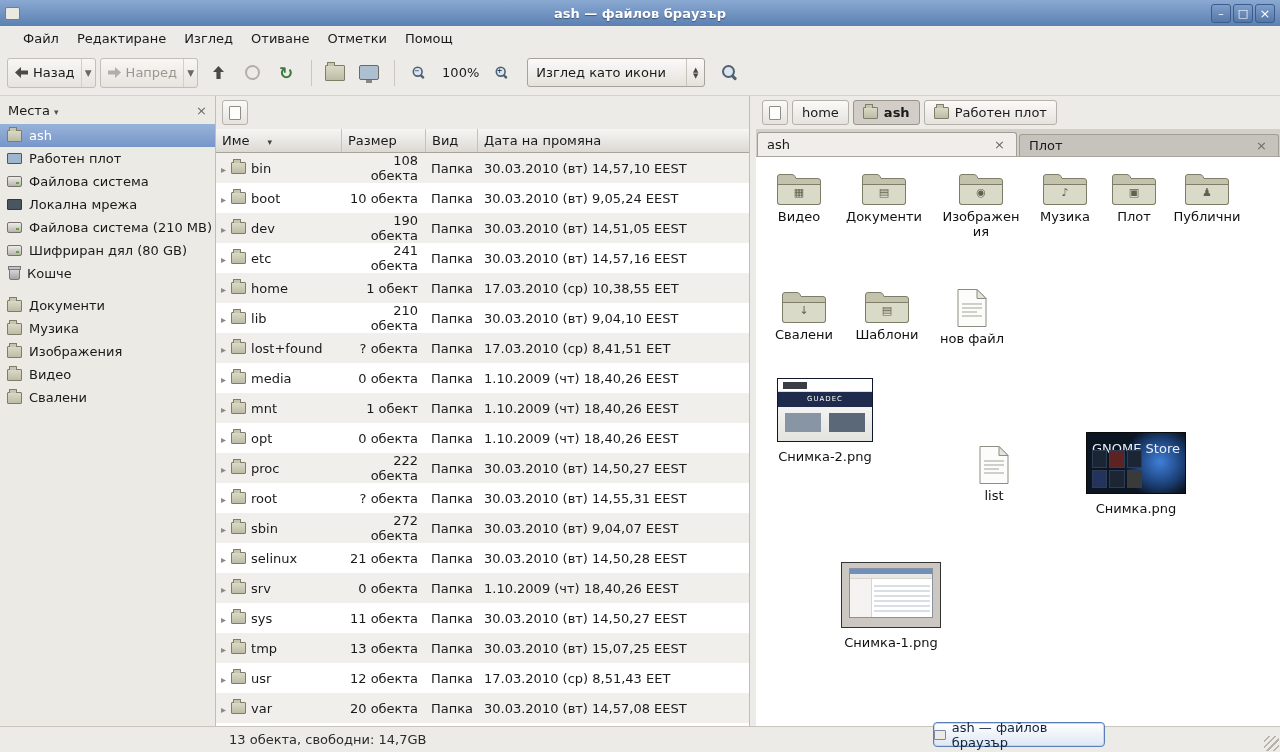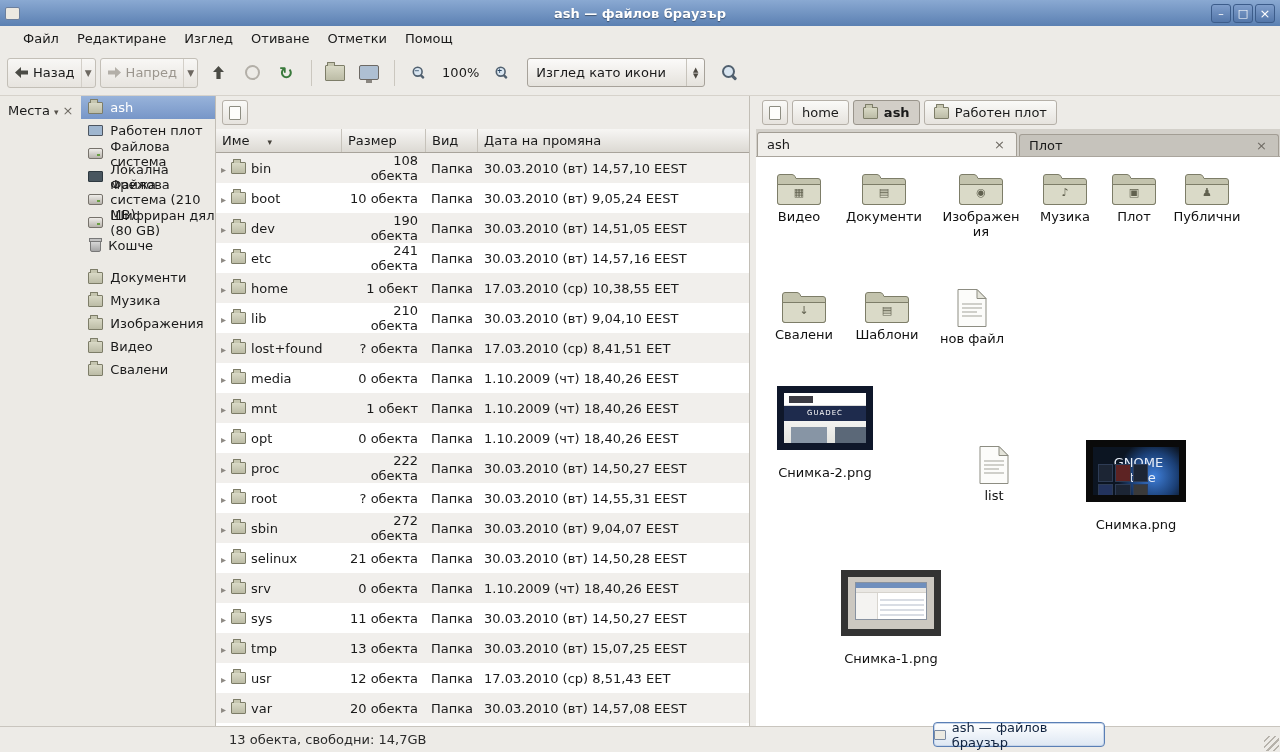--- a/index.html
+++ b/index.html
@@ -34,21 +34,21 @@
   .mag.small{transform:scale(.8)}
   .mag-sign{position:absolute;left:3px;top:2px;font-size:8px;color:#24415e;z-index:2;font-weight:bold}
   .combo{display:flex;align-items:center;height:29px;width:178px;border:1px solid #a7a29a;border-radius:3px;background:linear-gradient(#fbfaf9,#e5e2dc);margin:0 8px}
   .combo .combo-text{flex:1;padding-left:8px;font-size:13px}
   .combo .combo-arrows{width:18px;align-self:stretch;border-left:1px solid #c7c3bb;display:flex;flex-direction:column;align-items:center;justify-content:center;font-size:7px;color:#4d4942;line-height:6px}
   .combo .combo-arrows i::before{content:"▲";font-style:normal}
   .combo .combo-arrows b::before{content:"▼"}
 
   
   .main{display:flex;height:630px}
-  .sidebar{width:216px;background:#eceae5;border-right:1px solid #c2beb6;display:flex;flex-direction:row}
+  .sidebar{width:216px;background:#eceae5;border-right:1px solid #c2beb6;display:flex;flex-direction:column}
   .side-head{height:28px;display:flex;align-items:center;padding:0 8px;font-size:13px;gap:4px}
   .side-caret::before{content:"▾";font-size:9px;color:#55514a}
   .side-close{margin-left:auto;color:#6e6a63;font-size:13px}
   .side-close::before{content:"×"}
   .places-list{flex:1}
   .place-item{height:23px;display:flex;align-items:center;gap:7px;padding-left:7px;font-size:13px}
   .place-item.selected{background:linear-gradient(#98b3da,#7796c8);color:#fff}
   .place-sep{height:9px}
 
   .pane-left{width:534px;background:#fff;display:flex;flex-direction:column;border-right:1px solid #c2beb6}
@@ -84,21 +84,21 @@
   .tab-close::before{content:"×"}
   .iconview{flex:1;position:relative;background:#fff}
 
   
   .iv-item{position:absolute;text-align:center}
   .iv-icon{display:flex;justify-content:center;position:relative}
   .iv-label{font-size:13px;color:#111;margin-top:3px;word-wrap:break-word;line-height:15px}
   .f-wrap{position:relative;width:46px;height:36px;margin:0 auto}
   .f-glyph{position:absolute;left:0;right:0;top:15px;text-align:center;font-size:11px;color:#61614f;line-height:16px}
 
-  .th{border:7px solid #0f172a;background:#fff;margin:12px auto;position:relative;overflow:hidden}
+  .th{border:1px solid #0f172a;background:#fff;margin:4px auto;position:relative;overflow:hidden}
   .t-guadec{width:96px;height:64px}
   .tg-head{height:13px;background:#fff;border-bottom:1px solid #ddd;position:relative}
   .tg-head::before{content:"";position:absolute;left:5px;top:3px;width:24px;height:7px;background:#3c3c44}
   .tg-band{height:15px;background:#1e2b4d;color:#fff;font-size:7px;line-height:15px;text-align:center;letter-spacing:1px}
   .tg-body{position:absolute;left:0;right:0;top:28px;bottom:0;background:linear-gradient(#f3f3f1,#e3e3df)}
   .tg-body::before{content:"";position:absolute;left:7px;top:6px;width:36px;height:19px;background:#8795a5;box-shadow:44px 0 0 #5b6878}
   .t-store{width:100px;height:62px;background:#0c1522;border-color:#0a0a0a}
   .ts-title{position:absolute;left:5px;top:8px;font-size:13px;color:#e8eef8}
   .ts-glow{position:absolute;right:-12px;top:-8px;width:74px;height:74px;background:radial-gradient(circle,#3f7fd9 0%,#1b3f75 45%,rgba(12,21,34,0) 70%)}
   .ts-grid{position:absolute;left:5px;top:17px;width:50px;height:38px;display:grid;grid-template-columns:repeat(3,1fr);gap:2px}

